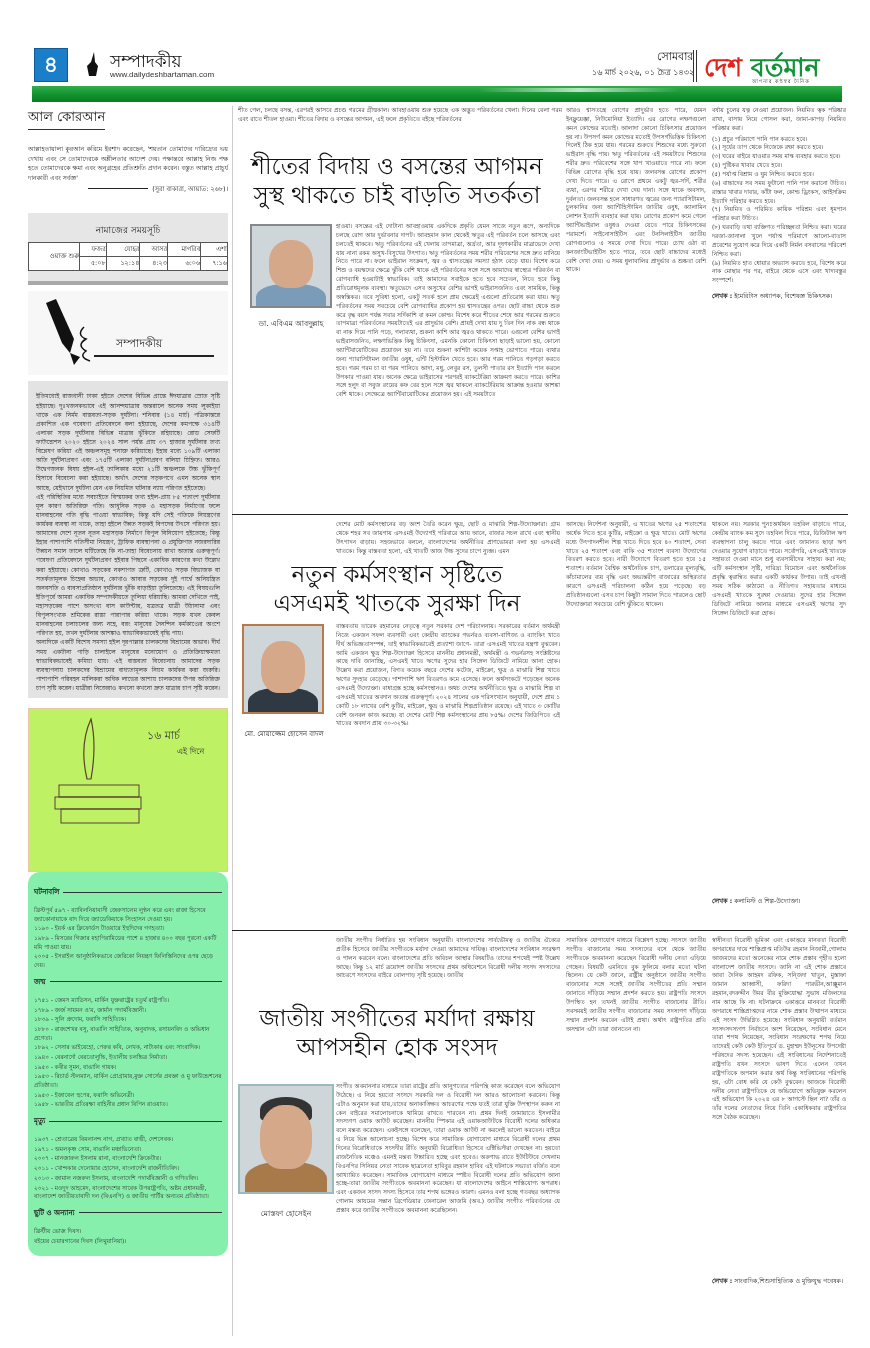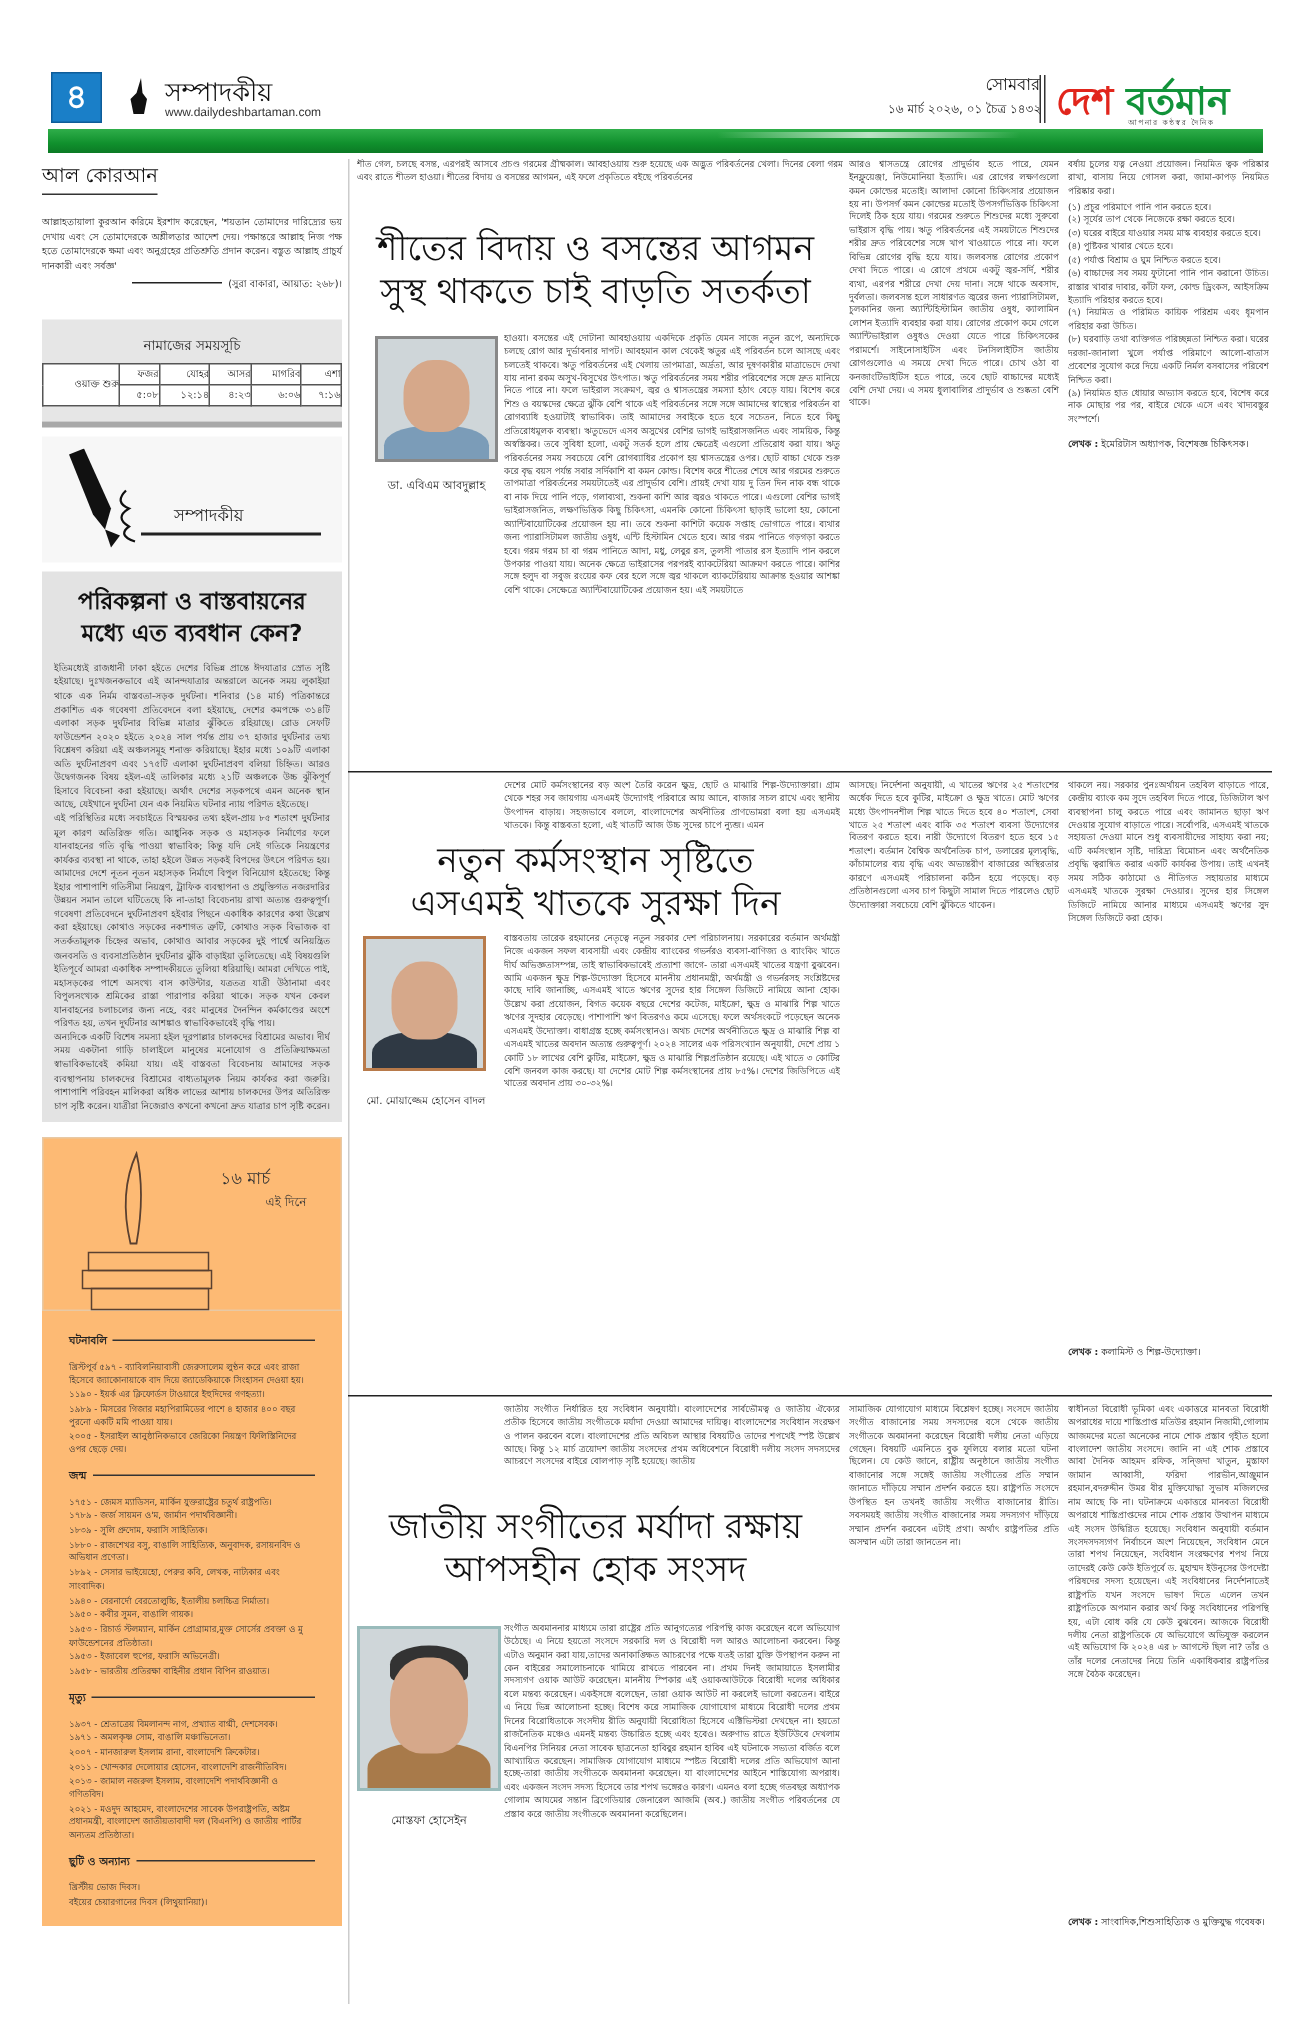--- a/index.html
+++ b/index.html
@@ -36,26 +36,26 @@
 
   .editorial-banner { margin-top: 6px; height: 84px; background: #f7f7f7; position: relative; }
   .editorial-banner .ed-label { position: absolute; left: 88px; top: 44px; font: 11px "DejaVu Sans", sans-serif; color: #222; }
   .editorial-banner .ed-line { position: absolute; left: 66px; top: 64px; width: 120px; border-top: 2px solid #222; }
   .editorial-banner svg { position: absolute; left: 12px; top: 8px; }
 
   .edit-box { margin-top: 6px; background: #e3e3e3; padding: 10px 8px 6px; }
   .edit-box h2 { font: bold 15.5px/1.35 "DejaVu Sans", sans-serif; text-align: center; color: #111; margin-bottom: 8px; }
   .edit-box .txt { font-size: 6px; line-height: 1.52; }
 
-  .this-day { margin-top: 10px; height: 116px; background: #fdba74; position: relative; border: 1px solid #e8c9a5; }
+  .this-day { margin-top: 10px; height: 164px; background: #bef264; position: relative; border: 1px solid #e8c9a5; }
   .this-day .td-date { position: absolute; left: 118px; top: 18px; font: 11px "DejaVu Sans", sans-serif; color: #333; }
   .this-day .td-label { position: absolute; left: 148px; top: 36px; font: 8px "DejaVu Sans", sans-serif; color: #333; }
   .this-day svg { position: absolute; left: 20px; top: 6px; }
 
-  .events { background: #fdba74; padding: 8px 18px 10px; margin-top: 0; }
+  .events { background: #86efac; padding: 8px 6px 10px; margin-top: 0; border-radius: 12px; }
   .events h4 { font: bold 7px "DejaVu Sans", sans-serif; display: flex; align-items: center; margin: 6px 0 8px; }
   .events h4::after { content:""; flex: 1; border-top: 1px solid #333; margin-left: 4px; }
   .events .item { font: 5.8px/1.5 "DejaVu Sans", sans-serif; color: #333; margin-bottom: 1px; }
   .headline { font: 23px/1.25 "DejaVu Sans", sans-serif; color: #111; text-align: center; white-space: nowrap; }
   .photo { position: absolute; border: 2px solid #888; background: #cfd6d9; overflow: hidden; }
   .photo .face { position:absolute; left: 22%; top: 18%; width: 56%; height: 60%; background: #d6a88a; border-radius: 45% 45% 40% 40%; }
   .photo .hair { position:absolute; left: 22%; top: 10%; width: 56%; height: 24%; background: #333; border-radius: 50% 50% 20% 20%; }
   .photo .shirt { position:absolute; left: 5%; top: 72%; width: 90%; height: 40%; border-radius: 40% 40% 0 0; }
   .caption { position: absolute; font: 7.5px "DejaVu Sans", sans-serif; color: #222; text-align: center; }
   .body-col { position: absolute; font: 5.9px/1.5 "DejaVu Sans", sans-serif; color: #2c2c2c; text-align: justify; overflow: hidden; }
@@ -120,24 +120,20 @@
     <svg width="60" height="72" viewBox="0 0 60 72">
       <path d="M6 4 L16 0 L34 40 L30 54 L22 44 Z" fill="#111"></path>
       <path d="M30 54 L34 66 L40 58 Z" fill="#111"></path>
       <path d="M44 28 Q36 36 46 40 Q36 46 46 52 Q38 58 50 62" stroke="#111" fill="none" stroke-width="1.5"></path>
     </svg>
     <div class="ed-label">সম্পাদকীয়</div>
     <div class="ed-line"></div>
   </div>
 
   <div class="edit-box">
-    <h2>
-      <span>পরিকল্পনা ও বাস্তবায়নের</span><br>
-      <span>মধ্যে এত ব্যবধান কেন?</span>
-    </h2>
     <p class="txt">ইতিমধ্যেই রাজধানী ঢাকা হইতে দেশের বিভিন্ন প্রান্তে ঈদযাত্রার স্রোত সৃষ্টি হইয়াছে। দুঃখজনকভাবে এই আনন্দযাত্রার অন্তরালে অনেক সময় লুকাইয়া থাকে এক নির্মম বাস্তবতা-সড়ক দুর্ঘটনা। শনিবার (১৪ মার্চ) পত্রিকান্তরে প্রকাশিত এক গবেষণা প্রতিবেদনে বলা হইয়াছে, দেশের কমপক্ষে ৩১৪টি এলাকা সড়ক দুর্ঘটনার বিভিন্ন মাত্রার ঝুঁকিতে রহিয়াছে। রোড সেফটি ফাউন্ডেশন ২০২০ হইতে ২০২৪ সাল পর্যন্ত প্রায় ৩৭ হাজার দুর্ঘটনার তথ্য বিশ্লেষণ করিয়া এই অঞ্চলসমূহ শনাক্ত করিয়াছে। ইহার মধ্যে ১০৯টি এলাকা অতি দুর্ঘটনাপ্রবণ এবং ১৭৫টি এলাকা দুর্ঘটনাপ্রবণ বলিয়া চিহ্নিত। আরও উদ্বেগজনক বিষয় হইল-এই তালিকার মধ্যে ২১টি অঞ্চলকে উচ্চ ঝুঁকিপূর্ণ হিসাবে বিবেচনা করা হইয়াছে। অর্থাৎ দেশের সড়কপথে এমন অনেক স্থান আছে, যেইখানে দুর্ঘটনা যেন এক নিয়মিত ঘটনার ন্যায় পরিণত হইতেছে।</p>
     <p class="txt">এই পরিস্থিতির মধ্যে সবচাইতে বিস্ময়কর তথ্য হইল-প্রায় ৮৫ শতাংশ দুর্ঘটনার মূল কারণ অতিরিক্ত গতি। আধুনিক সড়ক ও মহাসড়ক নির্মাণের ফলে যানবাহনের গতি বৃদ্ধি পাওয়া স্বাভাবিক; কিন্তু যদি সেই গতিকে নিয়ন্ত্রণের কার্যকর ব্যবস্থা না থাকে, তাহা হইলে উন্নত সড়কই বিপদের উৎসে পরিণত হয়। আমাদের দেশে নূতন নূতন মহাসড়ক নির্মাণে বিপুল বিনিয়োগ হইতেছে; কিন্তু ইহার পাশাপাশি গতিসীমা নিয়ন্ত্রণ, ট্রাফিক ব্যবস্থাপনা ও প্রযুক্তিগত নজরদারির উন্নয়ন সমান তালে ঘটিতেছে কি না-তাহা বিবেচনায় রাখা অত্যন্ত গুরুত্বপূর্ণ। গবেষণা প্রতিবেদনে দুর্ঘটনাপ্রবণ হইবার পিছনে একাধিক কারণের কথা উল্লেখ করা হইয়াছে। কোথাও সড়কের নকশাগত ত্রুটি, কোথাও সড়ক বিভাজক বা সতর্কতামূলক চিহ্নের অভাব, কোথাও আবার সড়কের দুই পার্শ্বে অনিয়ন্ত্রিত জনবসতি ও ব্যবসাপ্রতিষ্ঠান দুর্ঘটনার ঝুঁকি বাড়াইয়া তুলিতেছে। এই বিষয়গুলি ইতিপূর্বে আমরা একাধিক সম্পাদকীয়তে তুলিয়া ধরিয়াছি। আমরা দেখিতে পাই, মহাসড়কের পাশে অসংখ্য বাস কাউন্টার, যত্রতত্র যাত্রী উঠানামা এবং বিপুলসংখ্যক শ্রমিকের রাস্তা পারাপার করিয়া থাকে। সড়ক যখন কেবল যানবাহনের চলাচলের জন্য নহে, বরং মানুষের দৈনন্দিন কর্মকাণ্ডের অংশে পরিণত হয়, তখন দুর্ঘটনার আশঙ্কাও স্বাভাবিকভাবেই বৃদ্ধি পায়।</p>
     <p class="txt" style="max-height:64px;overflow:hidden">অন্যদিকে একটি বিশেষ সমস্যা হইল দূরপাল্লার চালকদের বিশ্রামের অভাব। দীর্ঘ সময় একটানা গাড়ি চালাইলে মানুষের মনোযোগ ও প্রতিক্রিয়াক্ষমতা স্বাভাবিকভাবেই কমিয়া যায়। এই বাস্তবতা বিবেচনায় আমাদের সড়ক ব্যবস্থাপনায় চালকদের বিশ্রামের বাধ্যতামূলক নিয়ম কার্যকর করা জরুরি। পাশাপাশি পরিবহন মালিকরা অধিক লাভের আশায় চালকদের উপর অতিরিক্ত চাপ সৃষ্টি করেন। যাত্রীরা নিজেরাও কখনো কখনো দ্রুত যাত্রার চাপ সৃষ্টি করেন।</p>
   </div>
 
   <div class="this-day">
     <svg width="100" height="130" viewBox="0 0 100 130">
       <path d="M42 4 Q30 30 38 64 L42 64 Q48 30 42 4 Z" fill="none" stroke="#5a4030" stroke-width="1.2"></path>
       <rect x="10" y="70" width="80" height="12" fill="none" stroke="#5a4030"></rect>
       <rect x="6" y="82" width="86" height="12" fill="none" stroke="#5a4030"></rect>

